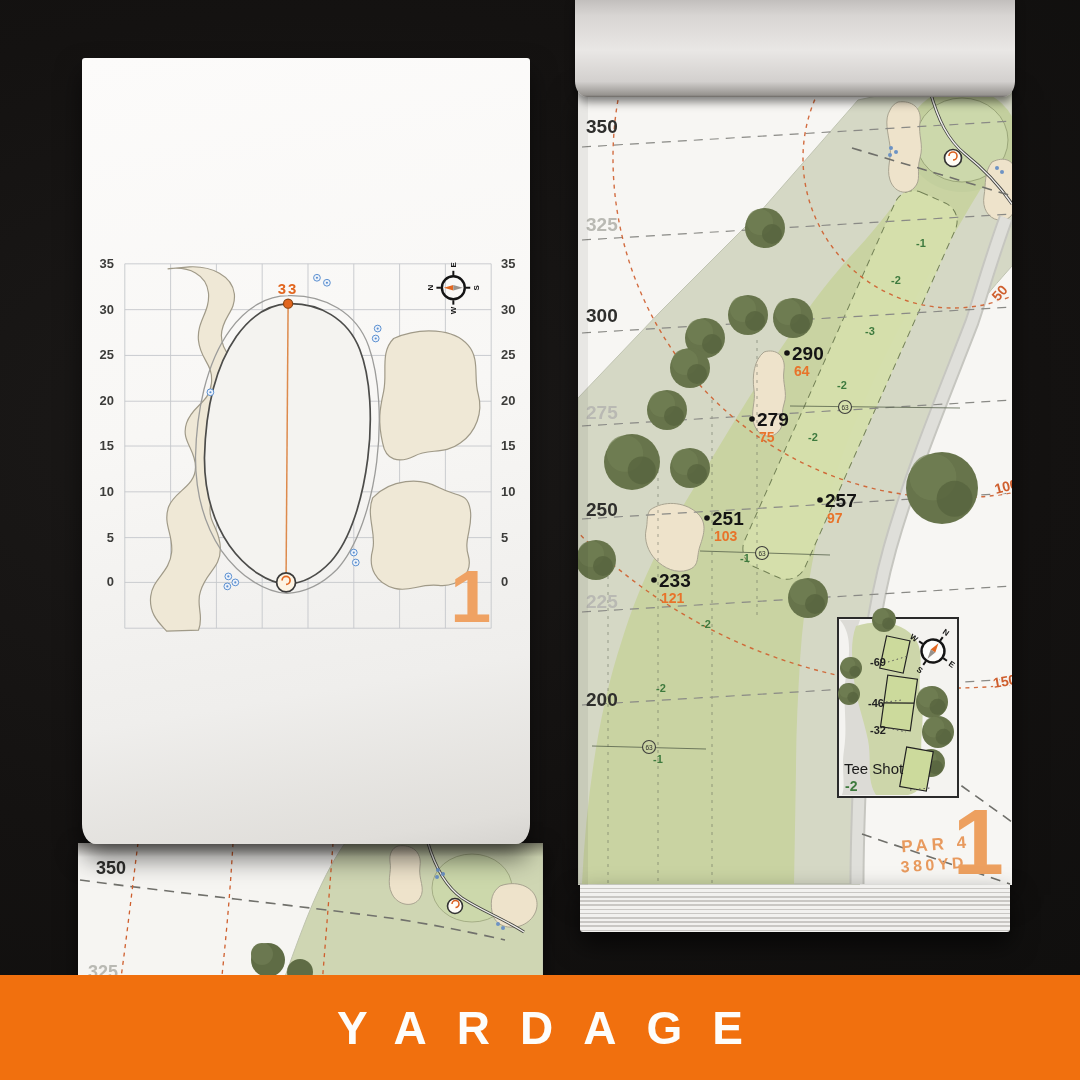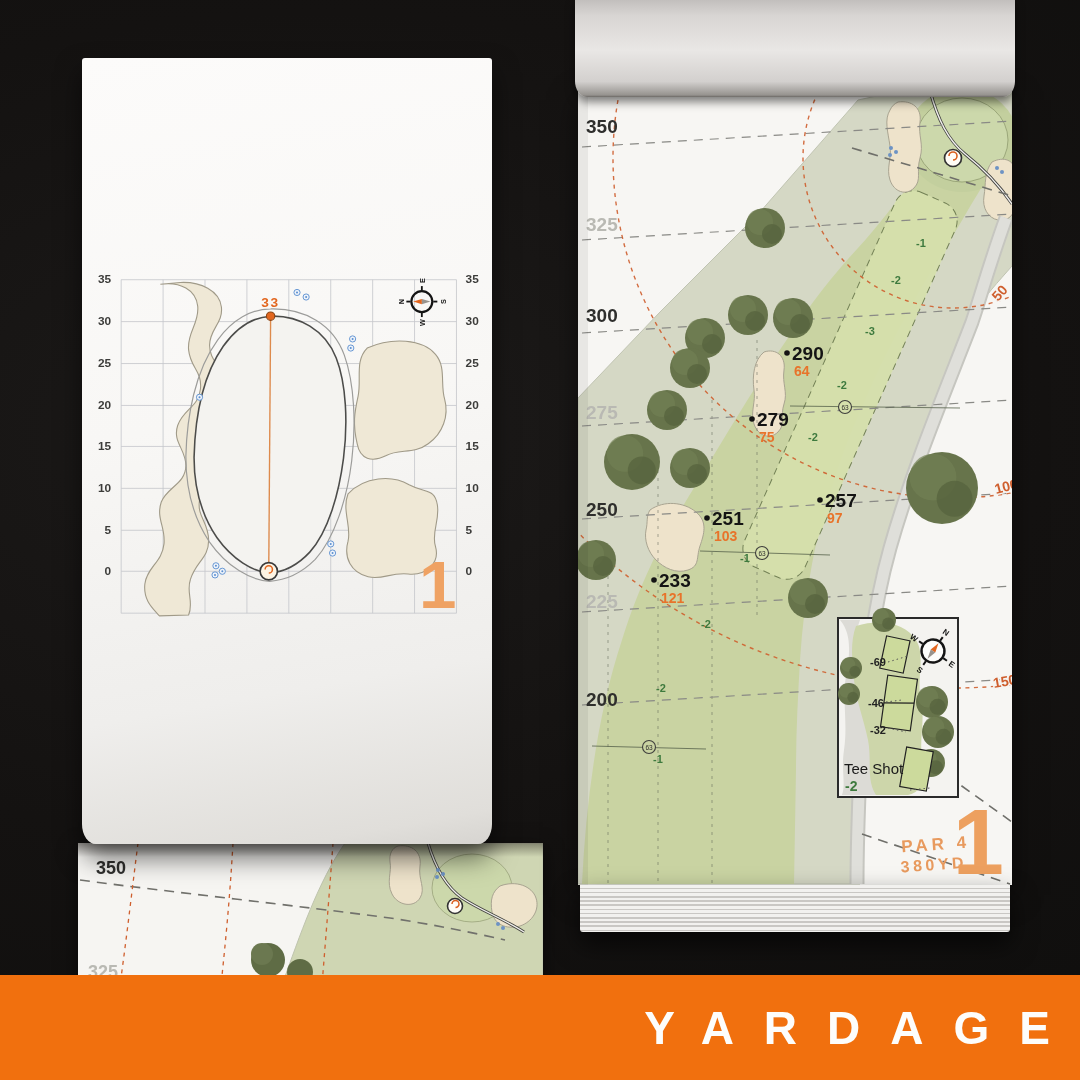--- a/index.html
+++ b/index.html
@@ -7,40 +7,40 @@
          font-family:"Liberation Sans",sans-serif;
          background:radial-gradient(1200px 700px at 30% 40%, #1c1a19 0%, #141211 60%, #100f0e 100%);}
   .scene *{box-sizing:border-box;}
   svg text{font-family:"Liberation Sans",sans-serif;}
 
   
   .left-under-page{position:absolute;left:78px;top:843px;width:465px;height:142px;
       background:#f6f5f2;box-shadow:0 6px 18px rgba(0,0,0,.6);}
   .under-fold-shadow{position:absolute;left:0;top:0;width:100%;height:14px;
       background:linear-gradient(180deg,rgba(40,35,30,.45),rgba(40,35,30,0));}
-  .left-top-page{position:absolute;left:82px;top:58px;width:410px;height:786px;
+  .left-top-page{position:absolute;left:82px;top:58px;width:448px;height:786px;
       background:linear-gradient(170deg,#fcfbfa 0%,#f8f7f5 45%,#efeeec 78%,#e0deda 96%,#d6d4d0 100%);
       border-radius:3px 3px 14px 14px/3px 3px 20px 20px;
       box-shadow:0 14px 26px rgba(0,0,0,.55);}
   .left-top-page svg,.left-under-page svg,.right-page svg{position:absolute;left:0;top:0;width:100%;height:100%;}
 
   
   .right-page{position:absolute;left:578px;top:90px;width:434px;height:795px;
       background:#f7f6f3;box-shadow:0 10px 26px rgba(0,0,0,.55);}
   .right-cover-fold{position:absolute;left:575px;top:0;width:440px;height:97px;
       background:linear-gradient(180deg,#c2bfbd 0%,#d8d5d3 16%,#e9e7e5 52%,#d3d0ce 84%,#96938f 98%,#6b6865 100%);
       border-radius:0 0 12px 12px/0 0 16px 16px;
       box-shadow:0 5px 10px rgba(0,0,0,.5);}
   .right-page-stack{position:absolute;left:580px;top:885px;width:430px;height:47px;
       background:repeating-linear-gradient(180deg,#f2f1ef 0 2.6px,#c9c7c4 2.6px 4.2px);
       border-radius:0 0 3px 3px;box-shadow:0 12px 26px rgba(0,0,0,.65);}
 
   
   .banner{position:absolute;left:0;bottom:0;width:1080px;height:105px;
-      display:flex;align-items:center;justify-content:flex-end;z-index:50;}
+      display:flex;align-items:center;justify-content:center;z-index:50;}
   .banner-label{color:#fdfdfb;font-size:46px;font-weight:bold;
       letter-spacing:30px;text-indent:30px;}
 </style>
 </head>
 <body>
 
 <div class="scene">
 
   <div class="left-under-page">
     <svg viewBox="78 843 465 142">

